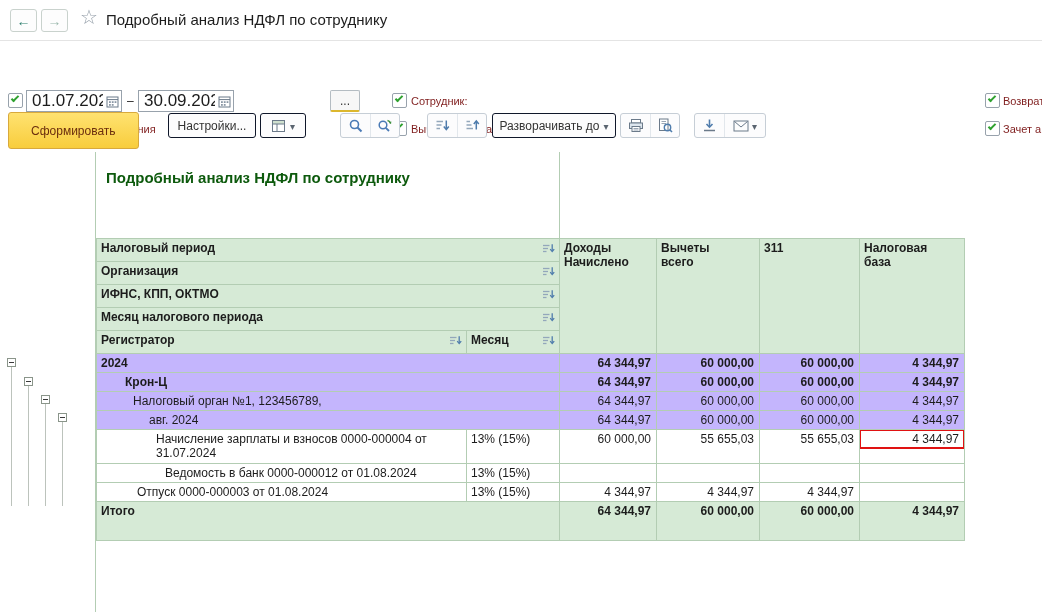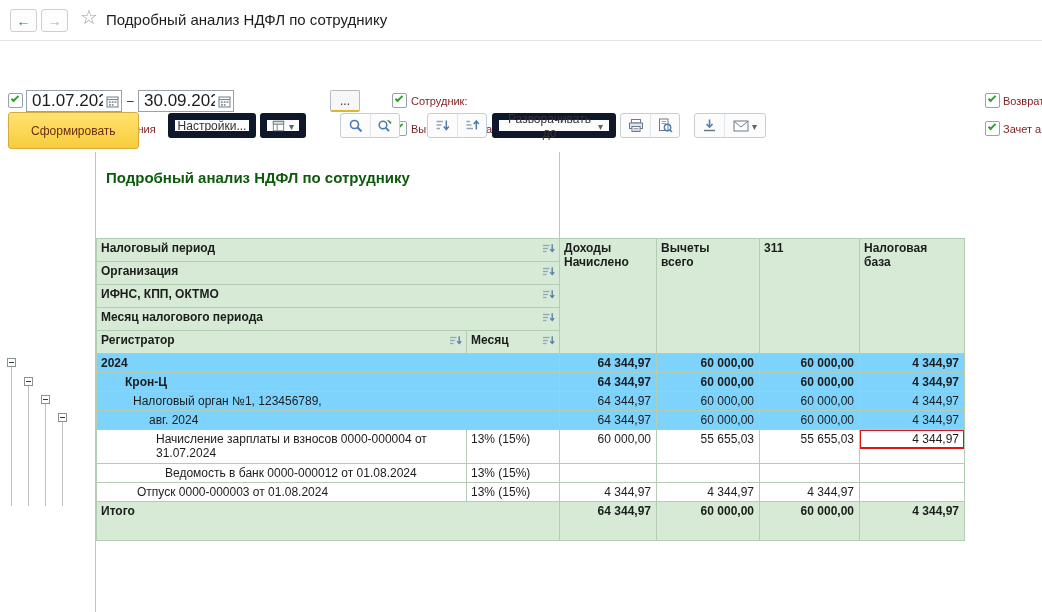--- a/index.html
+++ b/index.html
@@ -25,21 +25,21 @@
   .flabel{position:absolute;font-size:11px;color:#7f1d1d;white-space:nowrap;}
   .field{position:absolute;top:48px;height:22px;border:1px solid #98a2ac;background:#fff;display:flex;align-items:center;}
   .field .ftext{flex:1;padding-left:5px;font-size:17px;white-space:nowrap;overflow:hidden;}
   .field .fbtn{width:18px;height:100%;display:flex;align-items:center;justify-content:center;cursor:pointer;}
   .fbtn.combo::after{content:"\25BE";color:#5a6470;font-size:11px;}
   .dash{position:absolute;top:52px;font-size:12px;color:#222;}
   .morebtn{position:absolute;left:330px;top:48px;width:30px;height:22px;border:1px solid #b4bcc2;border-bottom:2px solid #dcb72e;border-radius:2px;background:#f7f7f7;font-size:12px;text-align:center;line-height:18px;cursor:pointer;color:#333;}
 
   
   .toolbar{position:absolute;left:0;top:112px;width:100%;height:32px;}
-  .tbtn{position:absolute;top:1px;height:25px;border:7px solid #0f172a;border-radius:3px;background:#fcfcfd;display:flex;align-items:center;justify-content:center;font-size:12px;color:#333;cursor:pointer;padding:0 8px;}
+  .tbtn{position:absolute;top:1px;height:25px;border:1px solid #0f172a;border-radius:3px;background:#fcfcfd;display:flex;align-items:center;justify-content:center;font-size:12px;color:#333;cursor:pointer;padding:0 8px;}
   .generate{left:8px;top:0;height:37px;background:linear-gradient(#ffe271,#f8cd3c);border:1px solid #d8a93c;color:#6b2e0e;padding:0 22px;border-radius:3px;}
   .settings{left:168px;width:88px;}
   .variants{left:260px;width:46px;gap:4px;padding:0 5px;}
   .tgroup{position:absolute;top:1px;height:25px;display:flex;border:1px solid #c6ced6;border-radius:3px;background:#fcfcfd;overflow:hidden;}
   .tgroup .gbtn{width:29px;height:100%;display:flex;align-items:center;justify-content:center;cursor:pointer;background:transparent;border:none;}
   .tgroup .gbtn + .gbtn{border-left:1px solid #e2e7ec;}
   .tgroup .gbtn.wide{width:41px;gap:3px;}
   .expandbtn{left:492px;width:124px;padding:0 6px;gap:4px;}
   .ddarrow::after{content:"\25BE";font-size:10px;color:#5a6470;}
 
@@ -49,21 +49,21 @@
   .rpt-title{padding:17px 0 0 10px;font-size:15px;font-weight:bold;color:#0d5a0d;}
   .vline-title{position:absolute;left:463px;top:0;width:1px;height:86px;background:#b3cdb3;}
   .rpt{border-collapse:collapse;table-layout:fixed;width:868px;background:#fff;}
   .rpt td{border:1px solid #b3cdb3;vertical-align:top;font-size:12px;line-height:14px;padding:2px 4px;overflow:hidden;}
   .hcell{background:#d6ead6;font-weight:bold;padding:2px 3px 2px 5px;}
   .hflex{display:flex;align-items:center;justify-content:space-between;}
   .hcol{background:#d6ead6;font-weight:bold;padding:3px 5px;}
   td.num{text-align:right;white-space:nowrap;padding-right:5px;}
   td.lbl{white-space:normal;}
   td.rate{white-space:nowrap;}
-  tr.grp td{background:#7dd3fc;}
+  tr.grp td{background:#c4b5fd;}
   tr.det td{background:#fff;}
   tr.total td{background:#d6ead6;}
   tr.bold td{font-weight:bold;}
   td.hl{position:relative;}
   .hlbox{position:absolute;left:-1px;top:-1px;right:-1px;height:20px;border:2px solid #e01212;pointer-events:none;}
   .sorticon line{stroke:#93a7bb;stroke-width:1.3;}
   .sorticon .ar{stroke:#4f7cac;stroke-width:1.3;fill:none;}
 
   
   .tnode{position:absolute;width:9px;height:9px;border:1px solid #8a958a;background:#fff;cursor:pointer;}

